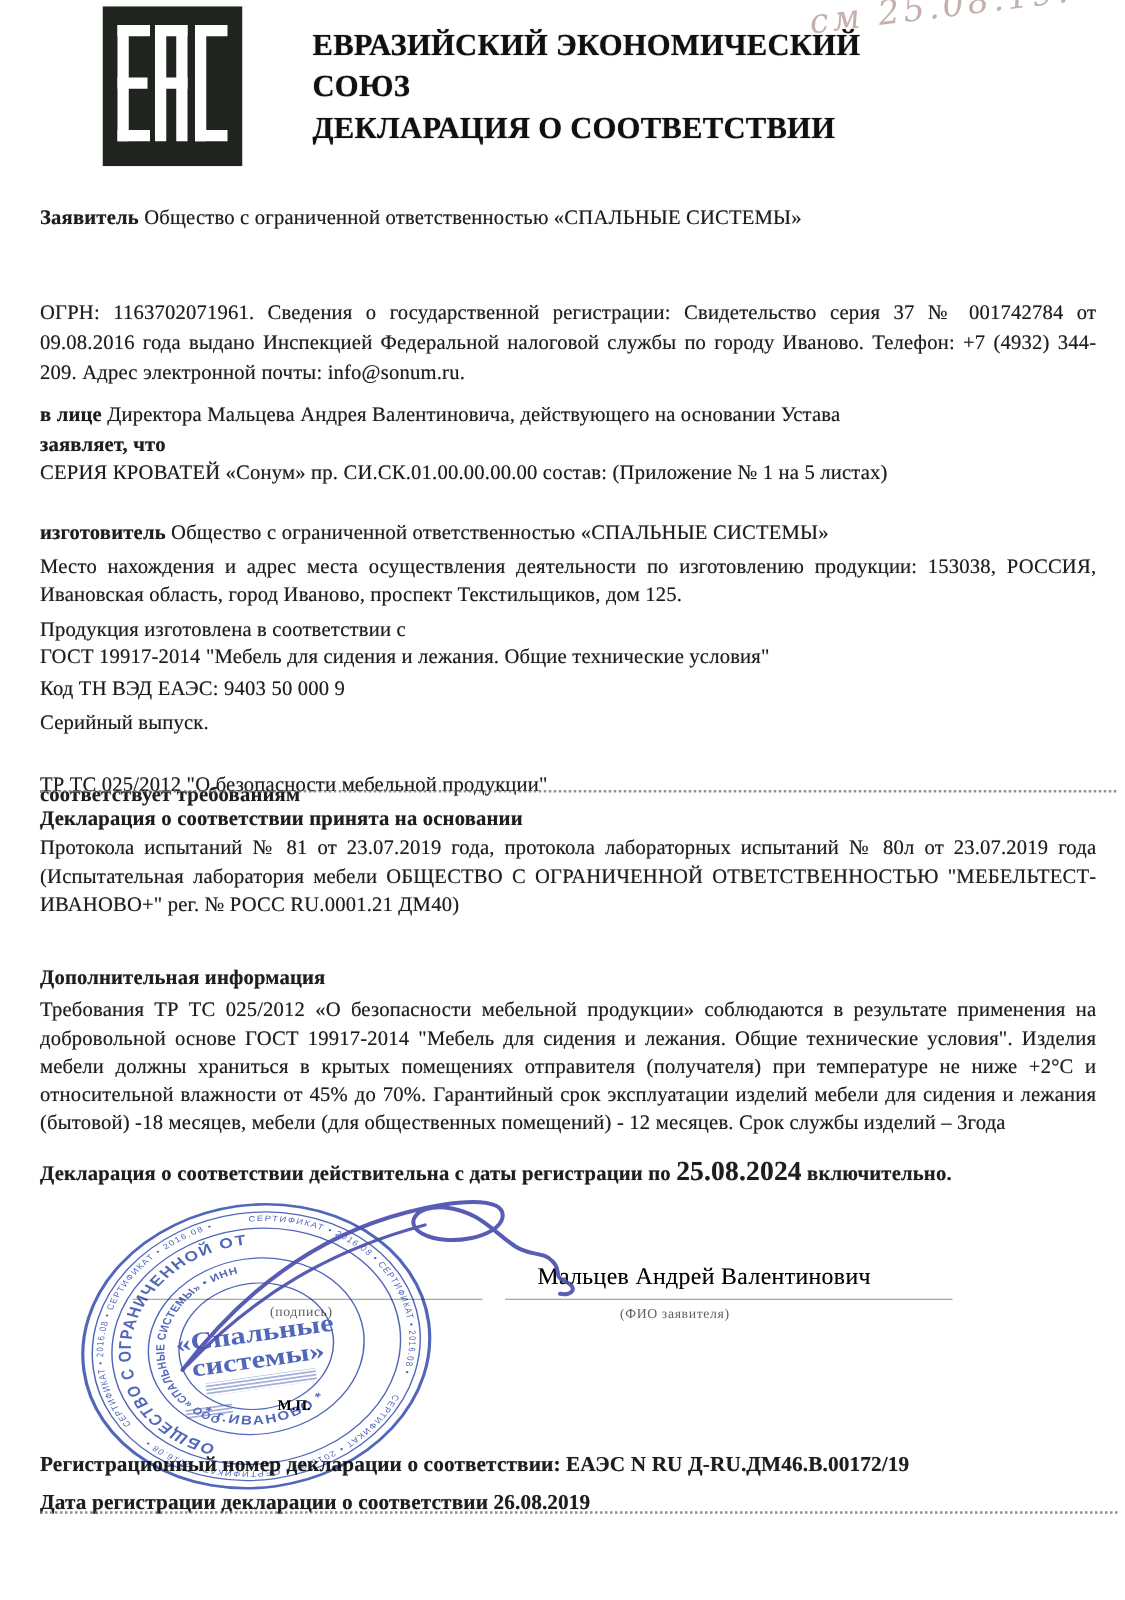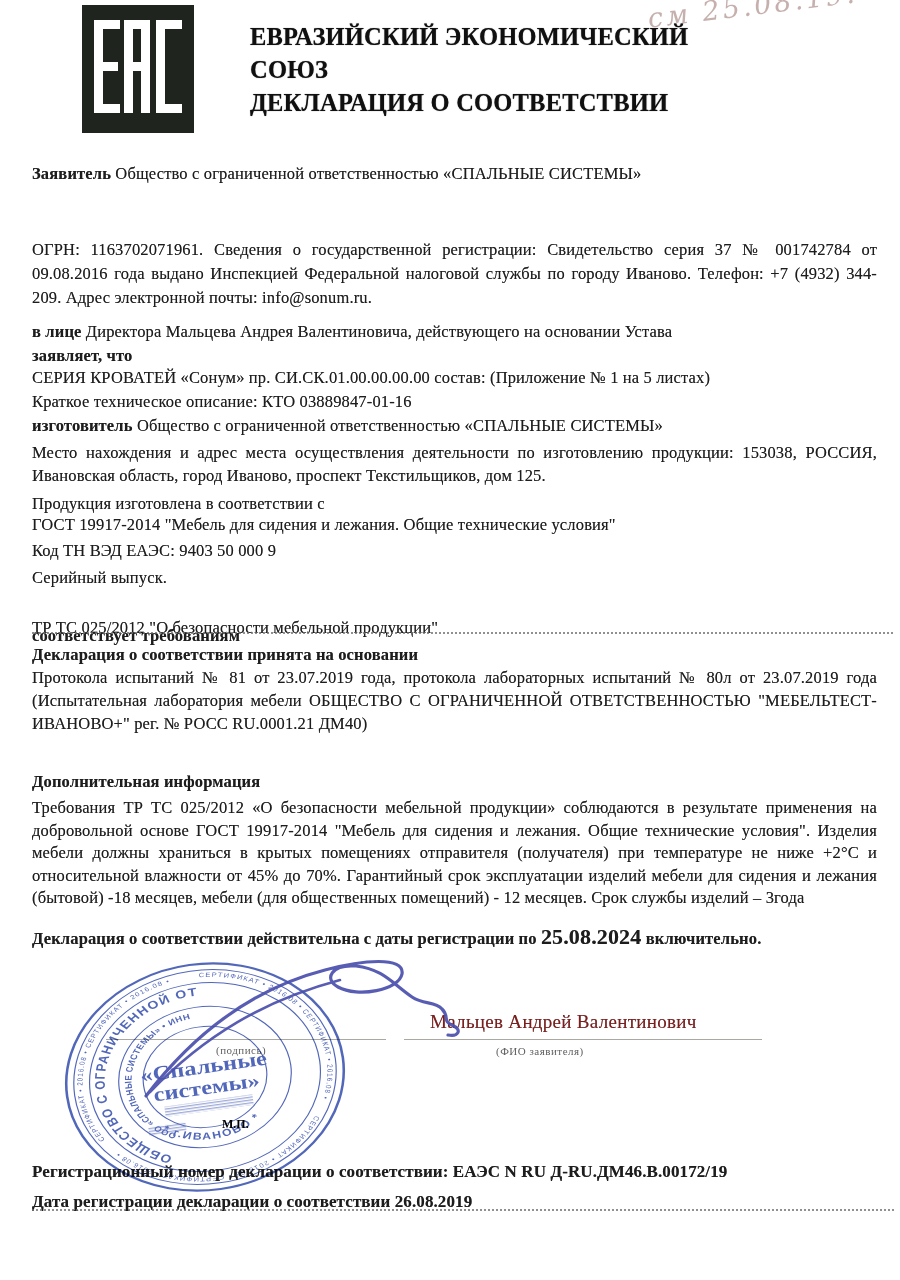--- a/index.html
+++ b/index.html
@@ -10,21 +10,21 @@
   .justify{text-align:justify;}
   .lead{font-weight:bold;}
   .boldline{font-weight:bold;}
   .title{position:absolute;left:250px;top:20px;width:515px;text-align:left;font-weight:bold;
          font-size:24.5px;line-height:33px;letter-spacing:.2px;color:#101010;
          text-shadow:0 0 .9px rgba(0,0,0,.65);}
   .dotline{position:absolute;height:0;border-bottom:2px dotted #6c6c6c;opacity:.75;}
   .sigline{position:absolute;height:0;border-bottom:1px solid #a9a9a2;}
   .caption{position:absolute;font-size:11px;color:#5f5f5f;letter-spacing:.5px;
            font-family:"Liberation Serif",serif;}
-  .fio-name{position:absolute;left:430px;top:1011px;font-size:19px;color:#7f1d1d;
+  .fio-name{position:absolute;left:430px;top:1011px;font-size:19px;color:#000000;
             letter-spacing:.3px;text-shadow:0 0 .5px rgba(40,40,40,.5);}
   .mp{position:absolute;left:222px;top:1076px;font-size:12px;font-weight:600;color:#000000;z-index:5;margin-top:41px;}
   .handnote{position:absolute;top:-10px;right:42px;font-family:"DejaVu Serif",serif;font-style:italic;
             font-size:27px;color:rgba(150,112,106,.55);transform:rotate(-7deg);letter-spacing:3px;
             z-index:2;}
   .eac{position:absolute;left:82px;top:5px;z-index:1;}
   .stamp{position:absolute;left:53px;top:953px;z-index:4;mix-blend-mode:multiply;}
   .signature{position:absolute;left:90px;top:940px;z-index:6;pointer-events:none;}
   .footer-line{font-weight:bold;font-size:17px;letter-spacing:.1px;}
 </style>
@@ -70,21 +70,20 @@
   <div class="para justify" style="top:238px;line-height:24px">ОГРН: 1163702071961. Сведения о государственной регистрации: Свидетельство серия 37 № 001742784 от 09.08.2016 года выдано Инспекцией Федеральной налоговой службы по городу Иваново. Телефон: +7 (4932) 344-209. Адрес электронной почты: info@sonum.ru.</div>
 
   <div class="para boldline" style="top:344px">заявляет, что</div>
 
   <div class="para" style="top:320px">
     <span class="lead">в лице</span><span> Директора Мальцева Андрея Валентиновича, действующего на основании Устава</span>
   </div>
 
   <div class="para" style="top:366px">СЕРИЯ  КРОВАТЕЙ «Сонум» пр. СИ.СК.01.00.00.00.00 состав: (Приложение № 1 на 5 листах)</div>
 
-  <div class="para" style="top:390px">Краткое техническое описание: КТО 03889847-01-16</div>
 
   <div class="para" style="top:414px">
     <span class="lead">изготовитель</span><span> Общество с ограниченной ответственностью «СПАЛЬНЫЕ СИСТЕМЫ»</span>
   </div>
 
   <div class="para justify" style="top:441px">Место нахождения и адрес места осуществления деятельности по изготовлению продукции: 153038, РОССИЯ, Ивановская область, город Иваново, проспект Текстильщиков, дом 125.</div>
 
   <div class="para" style="top:492px">Продукция изготовлена в соответствии с</div>
 
   <div class="para" style="top:513px">ГОСТ 19917-2014 "Мебель для сидения и лежания. Общие технические  условия"</div>

